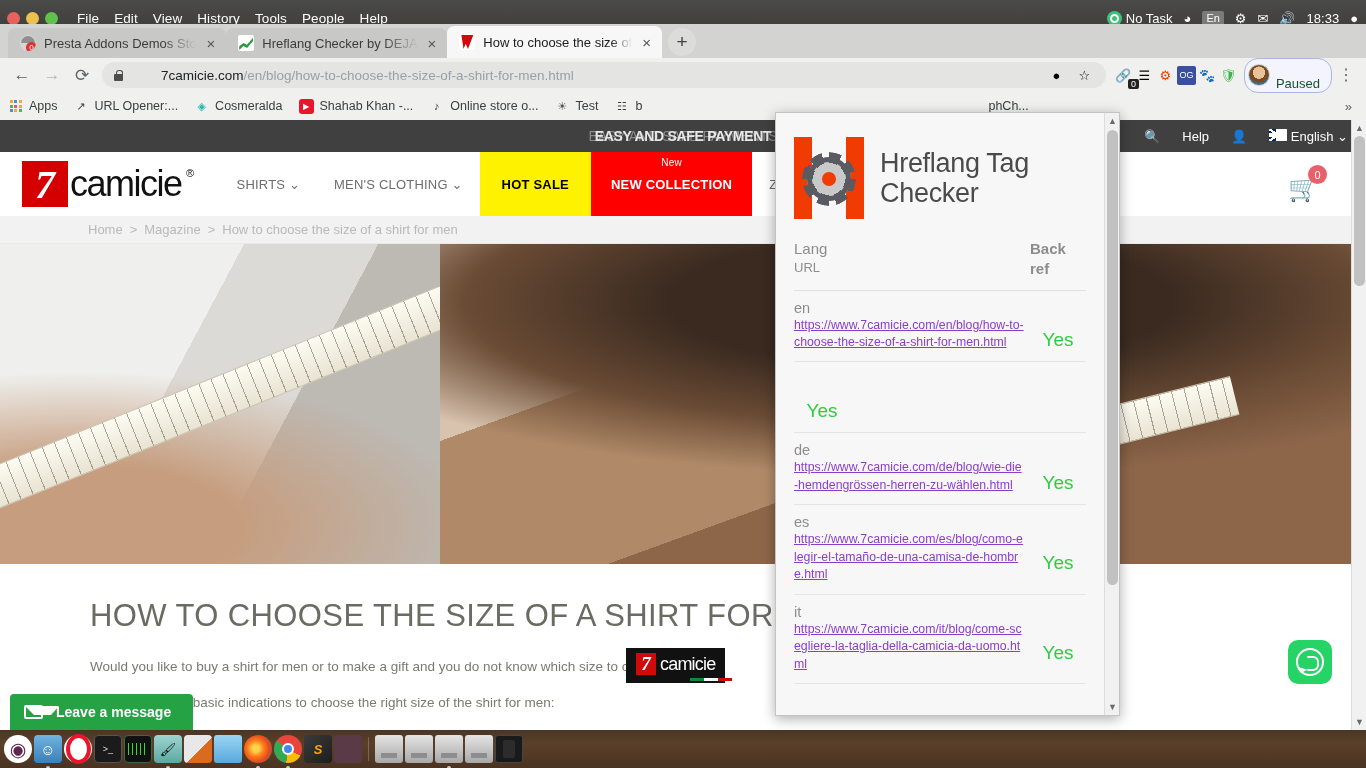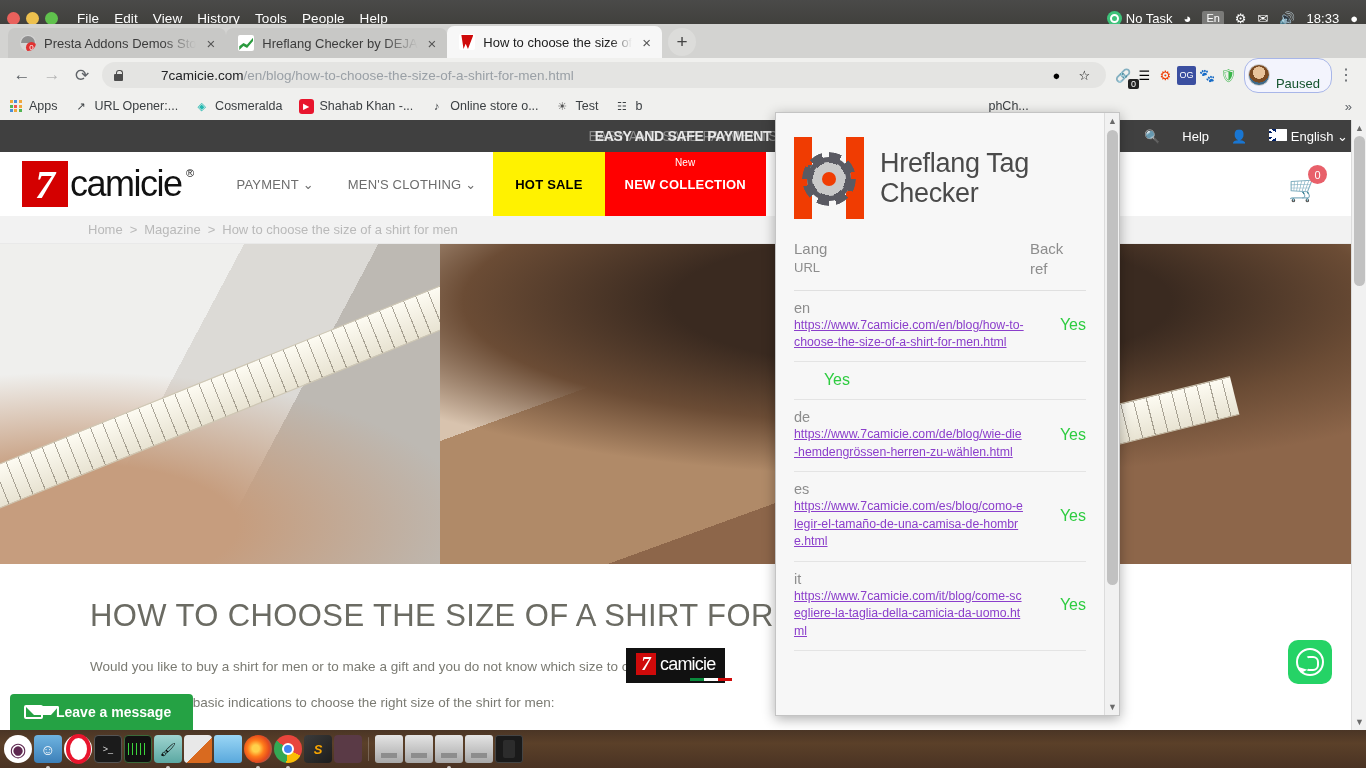--- a/index.html
+++ b/index.html
@@ -170,26 +170,26 @@
      box-shadow: 0 0 0 5px #5a5a62 inset; }
   .hl-logo .gear::before { content:""; position:absolute; left:50%; top:50%; width:14px; height:14px; margin:-7px 0 0 -7px; border-radius:50%; background:#f03c02; }
   .hl-logo .gear::after { content:""; position:absolute; inset:-5px; border-radius:50%;
      background: conic-gradient(#5a5a62 0 8%, transparent 8% 12.5%, #5a5a62 12.5% 20.5%, transparent 20.5% 25%, #5a5a62 25% 33%, transparent 33% 37.5%, #5a5a62 37.5% 45.5%, transparent 45.5% 50%, #5a5a62 50% 58%, transparent 58% 62.5%, #5a5a62 62.5% 70.5%, transparent 70.5% 75%, #5a5a62 75% 83%, transparent 83% 87.5%, #5a5a62 87.5% 95.5%, transparent 95.5% 100%);
      -webkit-mask: radial-gradient(circle, transparent 0 16px, #000 16px 27px, transparent 27px);
      mask: radial-gradient(circle, transparent 0 16px, #000 16px 27px, transparent 27px); }
   .hl-title { font-size: 27px; color: #4a4a4a; line-height: 1.12; letter-spacing: -.3px; font-weight: normal; }
   .tbl-head { display: flex; padding: 6px 0 10px; border-bottom: 1px solid #e0e0e0; }
   .th-lang { flex: 1; font-size: 15px; color: #8d8d8d; line-height: 1.35; }
   .th-lang .sub { font-size: 13px; }
-  .th-back { width: 56px; font-size: 15px; color: #8d8d8d; text-align: left; line-height: 1.35; }
+  .th-back { width: 56px; font-size: 15px; color: #8d8d8d; text-align: left; line-height: 1.35; font-weight: bold; }
   .row { display: flex; align-items: center; padding: 9px 0 10px; border-bottom: 1px solid #e4e4e4; }
   .row-main { flex: 1; padding-right: 6px; }
   .row-lang { font-size: 14.5px; color: #8d8d8d; margin-bottom: 1px; }
   .row-url { font-size: 12.3px; color: #8b3ecb; text-decoration: underline; line-height: 1.42; word-break: break-all; display: block; }
-  .row-back { width: 56px; font-size: 16px; color: #2ecc40; text-align: right; }
+  .row-back { width: 56px; font-size: 19px; color: #2ecc40; text-align: center; margin-top: 29px; }
   .popup-sb { position: absolute; right: 0; top: 0; width: 15px; height: 602px; background: #f1f1f1; border-left: 1px solid #dcdcdc; }
   .popup-sb .thumb { position: absolute; top: 17px; left: 2px; width: 11px; height: 455px; background: #c1c1c1; border-radius: 6px; }
 
   
   #dock { position: absolute; left: 0; bottom: 0; width: 1366px; height: 38px;
     background: linear-gradient(to bottom, #4a3525 0%, #5b4029 35%, #4a3323 100%); display: flex; align-items: center; gap: 2px; padding-left: 4px; }
   .dk { width: 28px; height: 28px; border-radius: 4px; display: flex; align-items: center; justify-content: center; font-size: 14px; position: relative; flex: 0 0 28px; }
   .dk.ubuntu { background: #fff; border-radius: 50%; }
   .dk.ubuntu::after { content: "◉"; color: #5e2750; font-size: 19px; }
   .dk.files { background: linear-gradient(#6fb4e0, #3c7fb8); }
@@ -352,21 +352,21 @@
           <span class="announce-b">EASY AND SAFE PAYMENT</span>
         </div>
       </div>
 
       <div class="site-header">
         <a class="logo">
           <span class="logo-sq"></span>
           <span class="logo-txt"><span>camicie</span><sup>®</sup></span>
         </a>
         <nav class="nav">
-          <div class="nav-item"><span>PAYMENT</span>&nbsp;<span>⌄</span></div>
+          <div class="nav-item"><span>SHIRTS</span>&nbsp;<span>⌄</span></div>
           <div class="nav-item"><span>MEN'S CLOTHING</span>&nbsp;<span>⌄</span></div>
           <div class="nav-item hot">HOT SALE</div>
           <div class="nav-item newcol">
             <span class="newbadge">New</span>
             <span>NEW COLLECTION</span>
           </div>
           <div class="nav-item">ZERO IRON</div>
         </nav>
         <div class="header-right">
           <span>🔍</span>

